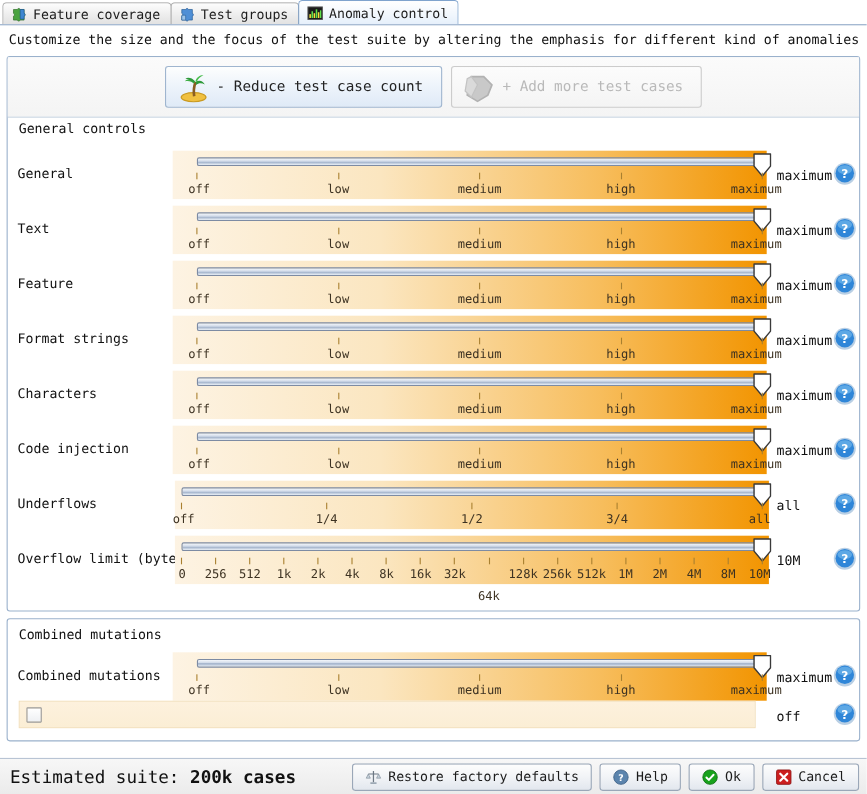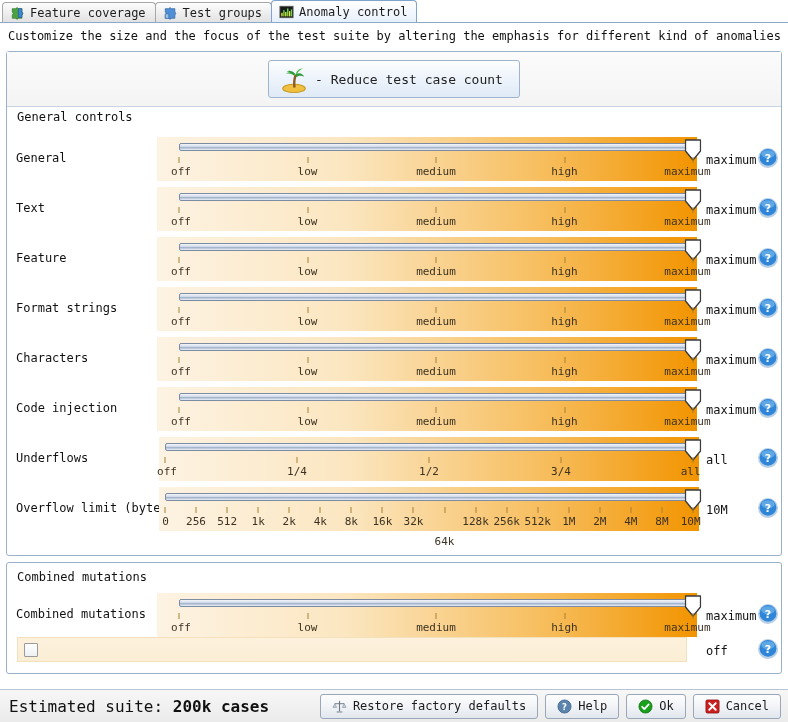--- a/index.html
+++ b/index.html
@@ -293,20 +293,27 @@
         <div class="modebtn">
           <span class="modeicon"><svg width="30" height="30" viewBox="0 0 16 16" xmlns="http://www.w3.org/2000/svg">
               <ellipse cx="8" cy="13" rx="6" ry="2.2" fill="#f0c040" stroke="#c99a22" stroke-width="0.6"></ellipse>
               <path d="M8.3 12.5c-.6-3 .2-5.6.6-6.9" stroke="#8a5d22" stroke-width="1.3" fill="none"></path>
               <path d="M9 5.5c2.2-1.3 4 .2 4.4 1.3-1.6-.9-3.2-.6-4.2.3z" fill="#2e9a3a"></path>
               <path d="M8.8 5.4C7 3.6 4.6 4.2 3.7 5.3c1.8-.5 3.5.1 4.4 1z" fill="#3fae45"></path>
               <path d="M8.9 5.2c.6-2.1 2.6-3 3.9-2.8-1.6.7-2.8 1.8-3.2 3.1z" fill="#48bd4d"></path>
               <path d="M8.6 5.3C7.4 3.5 5.2 3.3 4 3.9c1.7.3 3 1.1 3.8 2.1z" fill="#2e9a3a"></path>
             </svg></span>
           <span>- Reduce test case count</span>
+        </div>
+        <div class="modebtn disabled">
+          <span class="modeicon"><svg width="30" height="30" viewBox="0 0 16 16" xmlns="http://www.w3.org/2000/svg">
+              <path d="M4 3h6l4 4-2 5-5 3-5-3 1-6z" fill="#c9c9c9" stroke="#b2b2b2" stroke-width="0.8"></path>
+              <path d="M4 3l3 4-3 6-3-3 1-6z" fill="#dadada" stroke="#c3c3c3" stroke-width="0.6"></path>
+            </svg></span>
+          <span>+ Add more test cases</span>
         </div>
       </div>
     <div class="sectitle" style="top:58px;">General controls</div>
     <div class="rows" id="generalrows" style="top:82px;">
         <div class="srow">
           <div class="rowlabel">General</div>
           <div class="sliderbox" style="left: 150px; width: 540px;">
             <div class="rail" style="left: 22px; width: 514px;"></div>
             <div class="handle" style="left: 536px;"><svg width="17" height="22" viewBox="0 0 17 22" xmlns="http://www.w3.org/2000/svg">
                 <path d="M1 1h15v11l-7.5 9L1 12z" fill="#fdfdfd" stroke="#3a3a3a" stroke-width="1.3" stroke-linejoin="round"></path>

